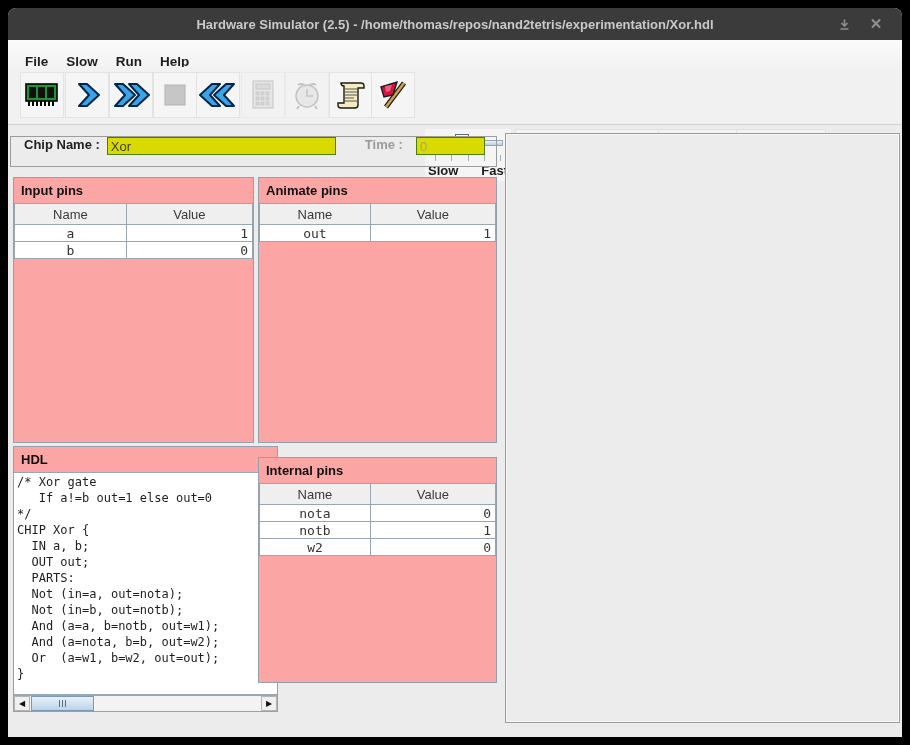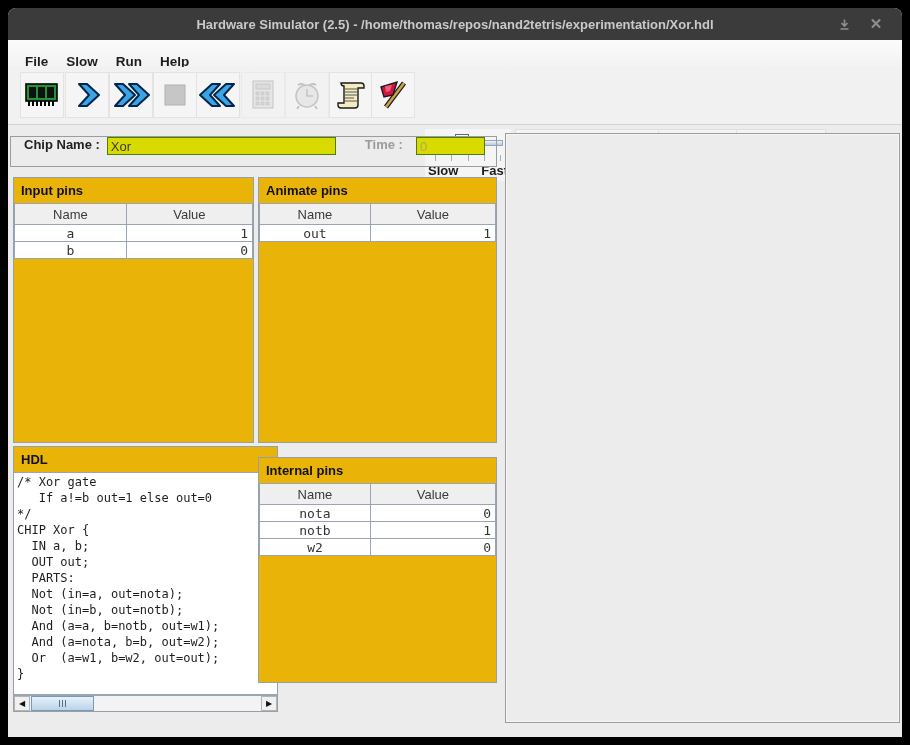--- a/index.html
+++ b/index.html
@@ -71,21 +71,21 @@
              border:1px solid #9c9c9c; display:flex; align-items:flex-start; }
   .chip-label { font-size:13px; font-weight:bold; color:#222; margin-left:13px; }
   .yellow-field { height:18px; background:#d8da00; border:1px solid #4d7c0f;
                   font-size:13px; color:#3c3c3c; padding:0 3px;
                   font-family:"Liberation Sans", sans-serif; }
   .chip-field { width:229px; margin-left:7px; }
   .time-label { font-size:13px; font-weight:bold; color:#9b9b9b; margin-left:29px; }
   .time-field { width:69px; margin-left:13px; color:#a6aa60; }
 
   
-  .panel { position:absolute; background:#eab308; border:1px solid #96a0ac; }
+  .panel { position:absolute; background:#fca5a5; border:1px solid #96a0ac; }
   .panel-title { height:25px; line-height:25px; padding-left:7px;
                  font-size:13px; font-weight:bold; color:#111; }
   .p-input    { left:5px;   top:169px; width:241px; height:266px; }
   .p-output   { left:250px; top:169px; width:239px; height:266px; }
   .p-hdl      { left:5px;   top:438px; width:265px; height:266px; }
   .p-internal { left:250px; top:449px; width:239px; height:226px; }
 
   table.pins { border-collapse:collapse; width:100%; }
   table.pins th { background:#efefef; border:1px solid #9aa5b4; font-weight:normal;
                   font-size:13px; color:#3a3a3a; height:21px; }

